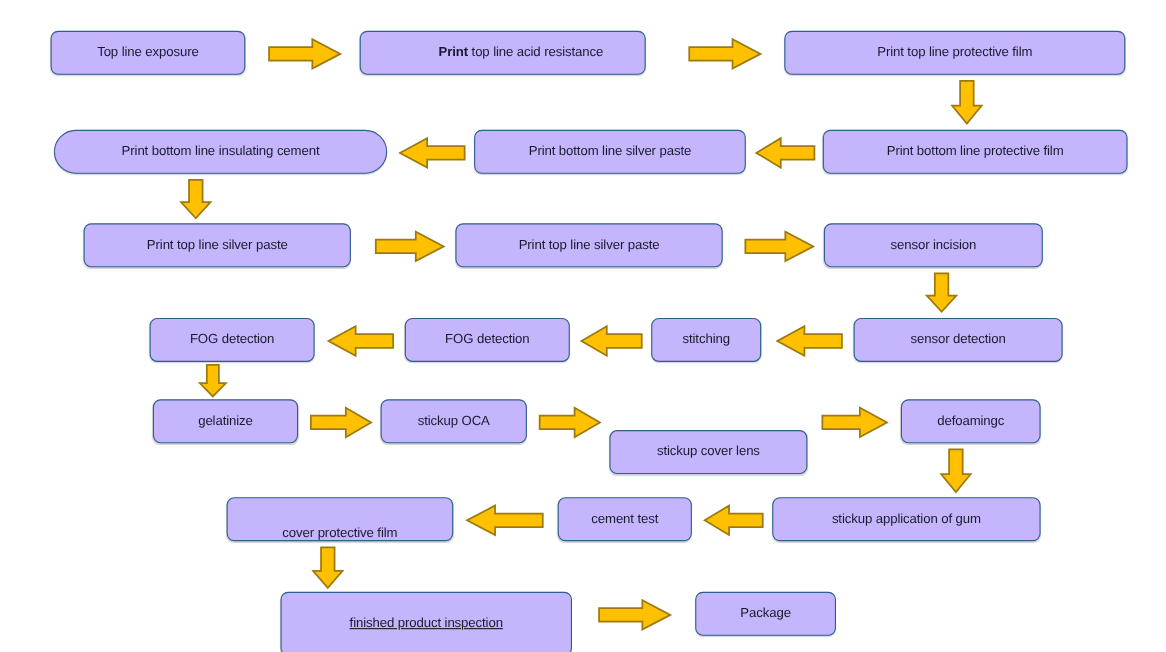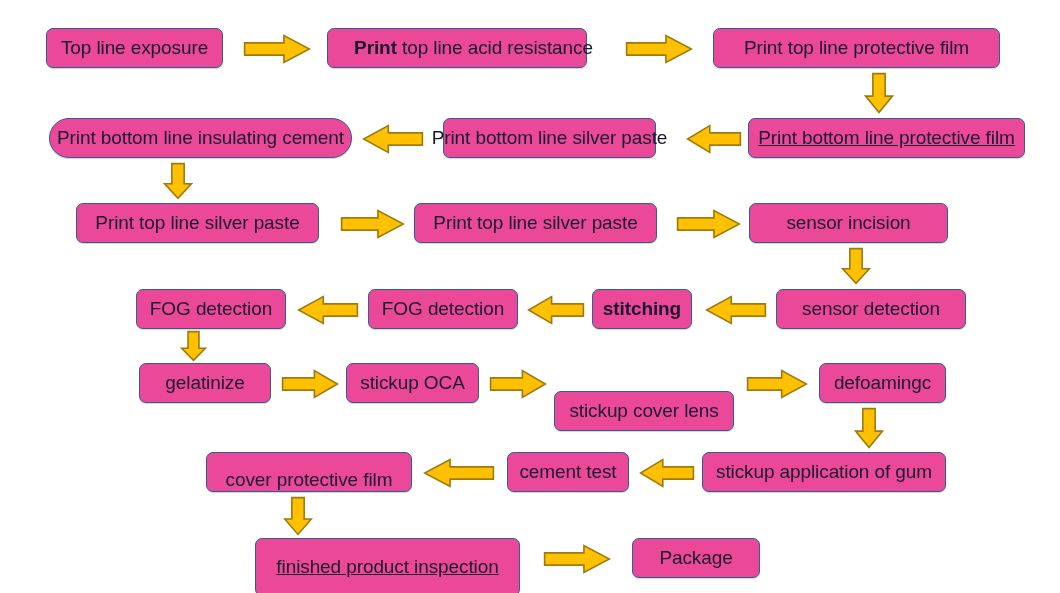--- a/index.html
+++ b/index.html
@@ -15,25 +15,25 @@
   #canvas {
     position: relative;
     width: 1060px;
     height: 593px;
     background: #ffffff;
     overflow: hidden;
   }
   .node {
     position: absolute;
     box-sizing: border-box;
-    background: #ec4899;
+    background: #c4b5fd;
     border: 1.6px solid #2E5F8F;
     border-radius: 7px;
     color: #1A1A2E;
-    font-size: 19px;
+    font-size: 12px;
     line-height: 1.1;
     letter-spacing: -0.1px;
     display: flex;
     align-items: center;
     justify-content: center;
     text-align: center;
     white-space: nowrap;
     padding: 0 9px;
     box-shadow: 0 1px 1px rgba(0,0,0,0.18);
   }
@@ -162,45 +162,45 @@
       <svg width="68" height="30" viewBox="0 0 68 30">
         <polygon class="body" points="1.60,8.84 40.94,8.84 40.94,1.60 66.40,15.00 40.94,28.40 40.94,21.16 1.60,21.16"></polygon>
       </svg>
     </div>
     <div class="node" style="left: 46px; top: 28px; width: 177px; height: 40px;">
       <span>Top line exposure</span>
     </div>
     <div class="node" style="left: 327px; top: 28px; width: 260px; height: 40px;">
       <span><span class="lead">Print</span><span> top line acid resistance</span></span>
     </div>
-    <div class="node" style="left: 713px; top: 28px; width: 287px; height: 40px;">
+    <div class="node" style="left: 713px; top: 28px; width: 310px; height: 40px;">
       <span>Print top line protective film</span>
     </div>
-    <div class="node" style="left: 748px; top: 118px; width: 277px; height: 40px; text-decoration: underline;">
+    <div class="node" style="left: 748px; top: 118px; width: 277px; height: 40px;">
       <span>Print bottom line protective film</span>
     </div>
-    <div class="node" style="left: 431px; top: 118px; width: 213px; height: 40px; margin-left: 12px;">
+    <div class="node" style="left: 431px; top: 118px; width: 247px; height: 40px;">
       <span>Print bottom line silver paste</span>
     </div>
     <div class="node" style="left: 49px; top: 118px; width: 303px; height: 40px; border-radius: 20px;">
       <span>Print bottom line insulating cement</span>
     </div>
     <div class="node" style="left: 76px; top: 203px; width: 243px; height: 40px;">
       <span>Print top line silver paste</span>
     </div>
     <div class="node" style="left: 414px; top: 203px; width: 243px; height: 40px;">
       <span>Print top line silver paste</span>
     </div>
     <div class="node" style="left: 749px; top: 203px; width: 199px; height: 40px;">
       <span>sensor incision</span>
     </div>
     <div class="node" style="left: 776px; top: 289px; width: 190px; height: 40px;">
       <span>sensor detection</span>
     </div>
-    <div class="node" style="left: 592px; top: 289px; width: 100px; height: 40px; font-weight: bold;">
+    <div class="node" style="left: 592px; top: 289px; width: 100px; height: 40px;">
       <span>stitching</span>
     </div>
     <div class="node" style="left: 368px; top: 289px; width: 150px; height: 40px;">
       <span>FOG detection</span>
     </div>
     <div class="node" style="left: 136px; top: 289px; width: 150px; height: 40px;">
       <span>FOG detection</span>
     </div>
     <div class="node" style="left: 139px; top: 363px; width: 132px; height: 40px;">
       <span>gelatinize</span>

